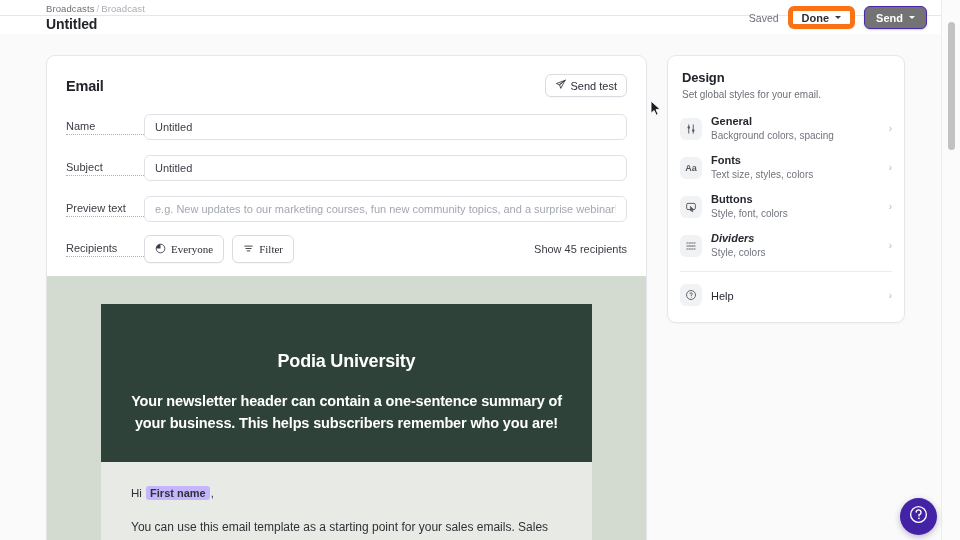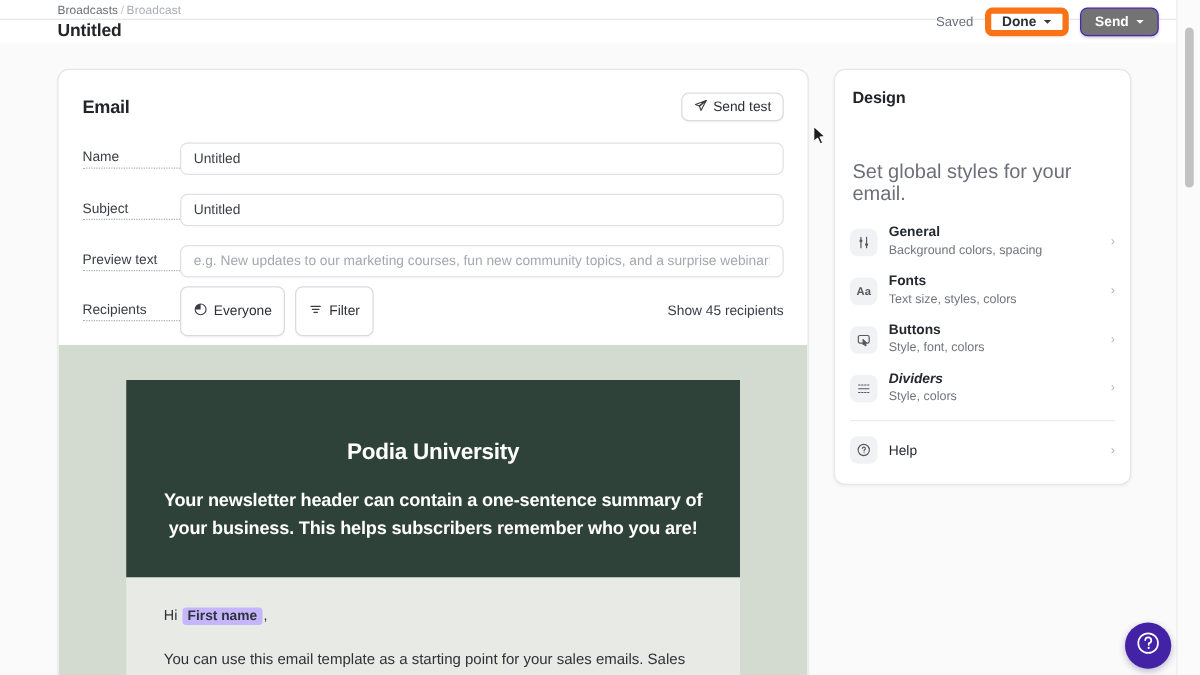--- a/index.html
+++ b/index.html
@@ -74,23 +74,23 @@
   }
   .finput {
     flex: 1; height: 26px; border: 1px solid #dfe1e6; border-radius: 6px;
     background: #fff; font-size: 11px; color: #3b3e45; padding: 0 10px;
     font-family: "Liberation Sans", sans-serif; outline: none;
   }
   .finput::placeholder { color: #a3a7af; }
 
   .recip-row { display: flex; align-items: center; height: 30px; }
   .chipbtn {
-    height: 40px; padding: 0 10px; border: 1px solid #d9dbe0; border-radius: 6px;
+    height: 28px; padding: 0 10px; border: 1px solid #d9dbe0; border-radius: 6px;
     background: #fff; font-size: 11px; color: #2c2f36; display: inline-flex;
-    align-items: center; gap: 5px; cursor: pointer; box-shadow: 0 1px 1px rgba(16,18,22,.03);
+    align-items: center; gap: 5px; cursor: pointer; box-shadow: 0 1px 1px rgba(16,18,22,.03); font-family: Liberation Serif, serif;
   }
   .show-recip { margin-left: auto; font-size: 11px; color: #3a3d44; cursor: pointer; }
 
   
   .preview {
     position: absolute; left: 0; right: 0; top: 220px; bottom: 0;
     background: #d3dbd1;
     padding: 28px 54px 0 54px;
   }
   .mail-hero { background: #2f4239; padding: 33px 30px 28px 30px; text-align: center; }
@@ -101,21 +101,21 @@
   .greet { font-size: 11.5px; color: #2f3237; }
   .merge-tag {
     display: inline-block; background: #c4b5fd; border-radius: 3px;
     padding: 1px 4px; font-size: 11px; font-weight: 700; color: #2f3237; margin: 0 1px; text-align: center;
   }
   .para { margin-top: 15px; font-size: 12px; line-height: 24px; color: #2f3237; }
 
   
   .design-card { left: 667px; top: 21px; width: 238px; padding: 14px 0 10px 0; }
   .design-title { font-size: 13px; font-weight: 700; color: #222429; padding: 0 14px; letter-spacing: -.15px; }
-  .design-sub { font-size: 16px; color: #6c7078; padding: 4px 14px 0 14px; margin-top: 40px; }
+  .design-sub { font-size: 10px; color: #6c7078; padding: 4px 14px 0 14px; }
   .dlist { margin-top: 9px; }
   .drow {
     display: flex; align-items: center; gap: 9px; padding: 6px 12px 6px 12px; cursor: pointer;
   }
   .dicon {
     width: 22px; height: 22px; flex: none; border-radius: 6px; background: #f1f2f4;
     display: flex; align-items: center; justify-content: center; color: #54585f;
   }
   .dtexts { flex: 1; min-width: 0; }
   .dname { font-size: 11px; font-weight: 700; color: #25282e; line-height: 13px; }

